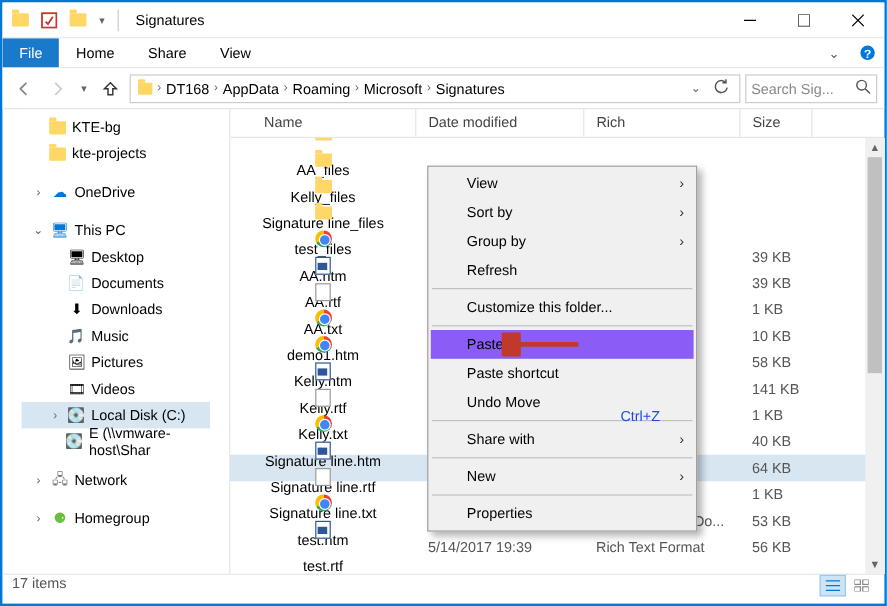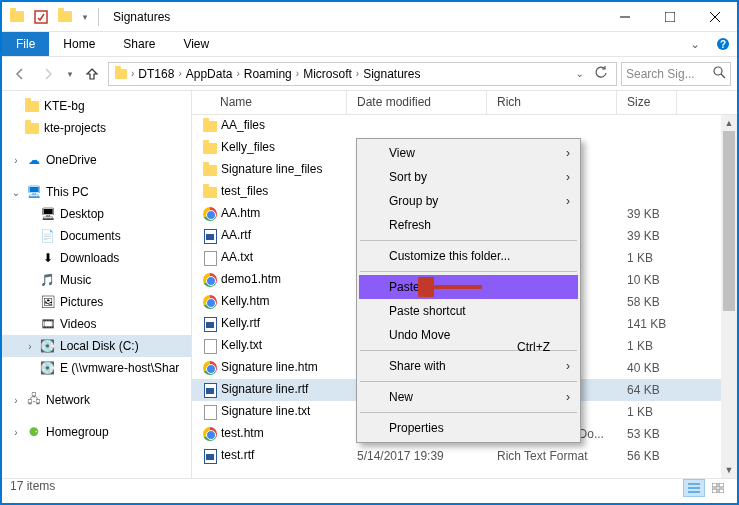--- a/index.html
+++ b/index.html
@@ -18,59 +18,59 @@
 .navbar { height: 34px; background: #fff; display: flex; align-items: center; padding: 0 6px; gap: 4px; border-bottom: 1px solid #e5e5e5; }
 .nav-btn { width: 24px; height: 24px; display: flex; align-items: center; justify-content: center; color: #888; }
 .nav-btn.active { color: #333; }
 .breadcrumb { flex: 1; height: 24px; border: 1px solid #ccc; display: flex; align-items: center; padding: 0 2px; font-size: 12px; overflow: hidden; }
 .bc-seg { padding: 0 4px; display: flex; align-items: center; gap: 3px; white-space: nowrap; }
 .bc-chev { color: #666; font-size: 10px; }
 .bc-end { margin-left: auto; display: flex; align-items: center; gap: 2px; padding-right: 2px; }
 .search { width: 110px; height: 24px; border: 1px solid #ccc; display: flex; align-items: center; padding: 0 4px; font-size: 12px; color: #888; }
 .search-icon { margin-left: auto; color: #555; }
 .content { display: flex; height: 387px; }
-.navpane { width: 190px; border-right: 1px solid #e5e5e5; overflow-y: auto; padding: 4px 0; }
+.navpane { width: 190px; border-right: 1px solid #e5e5e5; overflow-y: auto; padding: 4px 16px; }
 .tree-item { display: flex; align-items: center; height: 22px; font-size: 12px; cursor: pointer; padding-left: 8px; gap: 4px; }
 .tree-item .caret { width: 12px; color: #666; font-size: 10px; text-align: center; }
 .tree-item.selected { background: #d8e6f2; }
 .tree-item.l1 { padding-left: 22px; }
 .tree-spacer { height: 10px; }
 .icon-sm { width: 16px; height: 16px; display: inline-flex; align-items: center; justify-content: center; flex-shrink: 0; }
 .icon-folder { background: #ffd766; border-radius: 1px; width: 14px; height: 11px; position: relative; }
 .icon-folder::before { content: ""; position: absolute; top: -3px; left: 0; width: 6px; height: 3px; background: #ffd766; border-radius: 1px 1px 0 0; }
 .listview { flex: 1; position: relative; overflow: hidden; }
 .lv-header { display: flex; height: 24px; border-bottom: 1px solid #e5e5e5; font-size: 12px; color: #444; }
 .lv-col { padding: 4px 10px; border-right: 1px solid #e5e5e5; }
 .col-name { width: 155px; }
 .col-date { width: 140px; }
 .col-type { width: 130px; }
 .col-size { width: 60px; text-align: right; }
 .lv-body { overflow-y: auto; height: 361px; }
 .lv-row { display: flex; height: 22px; align-items: center; font-size: 12px; cursor: pointer; }
 .lv-row.selected { background: #d8e6f2; }
 .lv-cell { padding: 0 10px; overflow: hidden; text-overflow: ellipsis; white-space: nowrap; }
-.cell-name { width: 155px; display: flex; align-items: flex-start; gap: 3px; }
+.cell-name { width: 155px; display: flex; align-items: center; gap: 16px; flex-direction: column; }
 .cell-date { width: 140px; color: #555; }
 .cell-type { width: 130px; color: #555; }
 .cell-size { width: 60px; color: #555; }
 .scrollbar-v { position: absolute; right: 0; top: 24px; bottom: 0; width: 16px; background: #f0f0f0; }
 .scrollbar-track { position: absolute; top: 16px; bottom: 16px; left: 0; right: 0; }
 .scrollbar-thumb { position: absolute; left: 2px; right: 2px; top: 0; height: 180px; background: #c0c0c0; }
 .sb-arrow { position: absolute; left: 0; right: 0; height: 16px; display: flex; align-items: center; justify-content: center; color: #666; font-size: 9px; }
 .sb-arrow.up { top: 0; }
 .sb-arrow.down { bottom: 0; }
 .statusbar { height: 24px; border-top: 1px solid #e5e5e5; display: flex; align-items: flex-start; padding: 0 8px; font-size: 12px; color: #555; }
 .statusbar .view-btns { margin-left: auto; display: flex; gap: 2px; }
 .view-btn { width: 22px; height: 18px; border: 1px solid transparent; display: flex; align-items: center; justify-content: center; }
 .view-btn.active { border-color: #99c9ef; background: #cce4f7; }
 .ctxmenu { position: absolute; background: #f0f0f0; border: 1px solid #a0a0a0; box-shadow: 4px 4px 6px rgba(0,0,0,0.3); font-size: 12px; z-index: 100; padding: 2px; }
 .ctx-item { height: 24px; display: flex; align-items: center; padding: 0 30px 0 30px; position: relative; cursor: default; }
 .ctx-item.highlight { background: #8b5cf6; }
 .ctx-item .sub-arrow { position: absolute; right: 8px; font-size: 12px; color: #333; }
-.ctx-item .accel { position: absolute; right: 28px; color: #000000; margin-top: 24px; }
+.ctx-item .accel { position: absolute; right: 28px; color: #1d4ed8; margin-top: 24px; }
 .ctx-sep { height: 1px; background: #c0c0c0; margin: 3px 1px; }
 .arrow-callout { position: absolute; z-index: 101; }
 .icon-onedrive { color: #0078d7; }
 .icon-pc { color: #0078d7; }
 .icon-net { color: #777; }
 .icon-hg { color: #6bbf3b; }
 .icon-chrome { width: 14px; height: 14px; border-radius: 50%; background: conic-gradient(#ea4335 0 120deg, #34a853 120deg 240deg, #fbbc05 240deg 360deg); position: relative; }
 .icon-chrome::after { content: ""; position: absolute; top: 3px; left: 3px; width: 8px; height: 8px; border-radius: 50%; background: #4285f4; border: 1px solid #fff; }
 .icon-doc { width: 13px; height: 15px; background: #fff; border: 1px solid #999; position: relative; }
 .icon-rtf { width: 13px; height: 15px; background: #fff; border: 1px solid #2b579a; position: relative; }

